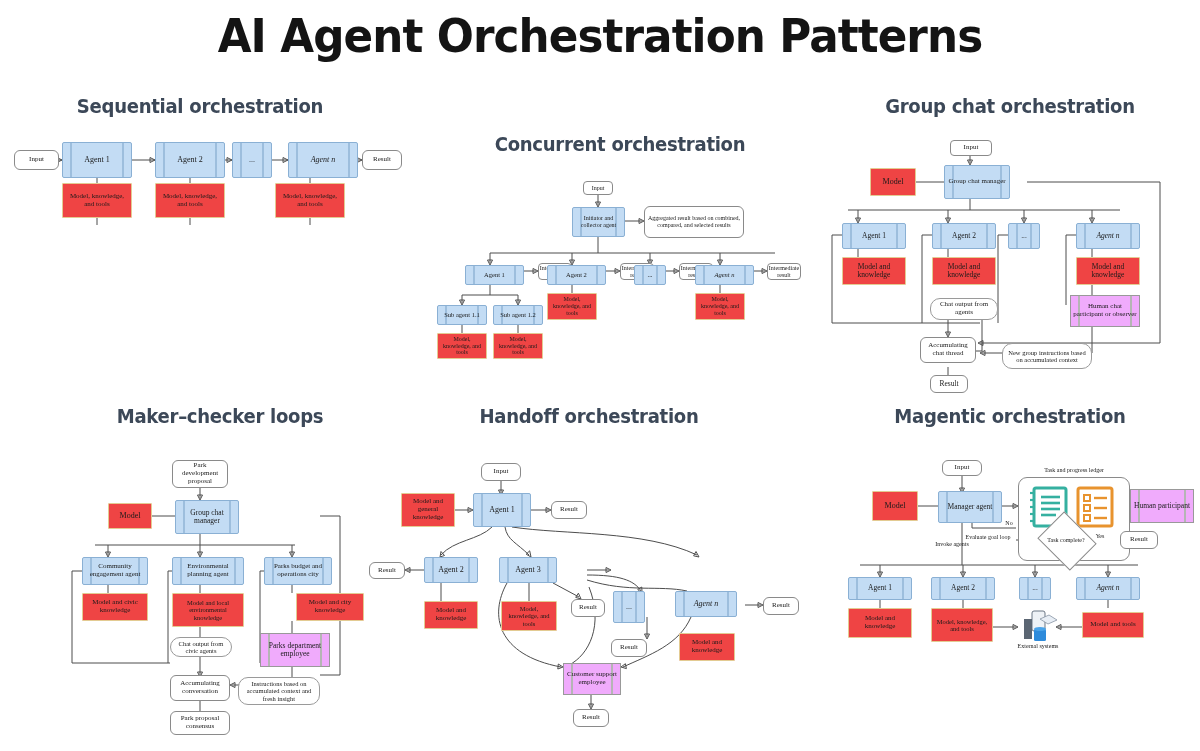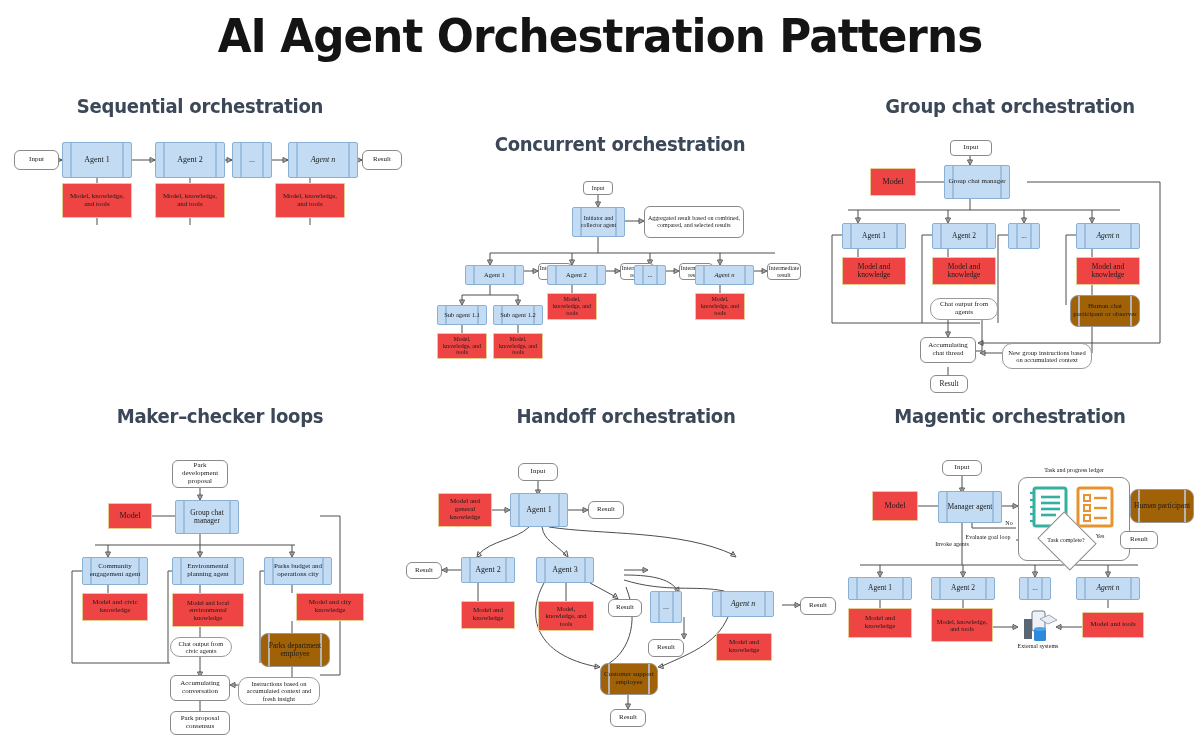--- a/index.html
+++ b/index.html
@@ -66,23 +66,23 @@
     border:1px solid #e3cb92;
     border-radius:1px;
   }
   .common{
     background:#fbe0c8;
     border:1px solid #e0b894;
     border-radius:6px;
   }
   
   .human{
-    background:#a16207;
+    background:#f0abfc;
     border:1px solid #999999;
-    border-radius:8px;
+    border-radius:0;
   }
   .human::before,.human::after{
     content:"";position:absolute;top:0;bottom:0;width:0;
     border-left:1px solid #b5b5b5;border-right:1px solid #b5b5b5;
   }
   .human::before{left:7px;}
   .human::after{right:7px;}
   .human > span{position:relative;z-index:2;}
   .note{
     background:#ffffff;border:1px solid #9a9a9a;border-radius:10px;
@@ -443,21 +443,21 @@
       </div>
     <div class="node note fs65" style="left:218px;top:272px;width:82px;height:28px;">
         <span>Instructions based on accumulated context and fresh insight</span>
       </div>
     <div class="node rounded fs7" style="left:150px;top:306px;width:60px;height:24px;">
         <span>Park proposal consensus</span>
       </div>
   </div>
 </div>
 
-<div class="panel" style="left:416px;top:405px;width:420px;height:340px;">
+<div class="panel" style="left:379px;top:405px;width:420px;height:340px;">
   <div class="panel-title" style="top:0;">Handoff orchestration</div>
   <div class="stage">
     <svg class="wires" width="420" height="340">
       <path d="M122,75 L122,88"></path>
         <path d="M122,90 l-2.5,-5 h5 z" fill="#4d4d4d"></path>
       <path d="M75,105 L92,105"></path>
         <path d="M94,105 l-5,-2.5 v5 z" fill="#4d4d4d"></path>
       <path d="M152,105 L170,105"></path>
         <path d="M172,105 l-5,-2.5 v5 z" fill="#4d4d4d"></path>
       <path d="M113,122 C100,135 75,135 62,150"></path>

